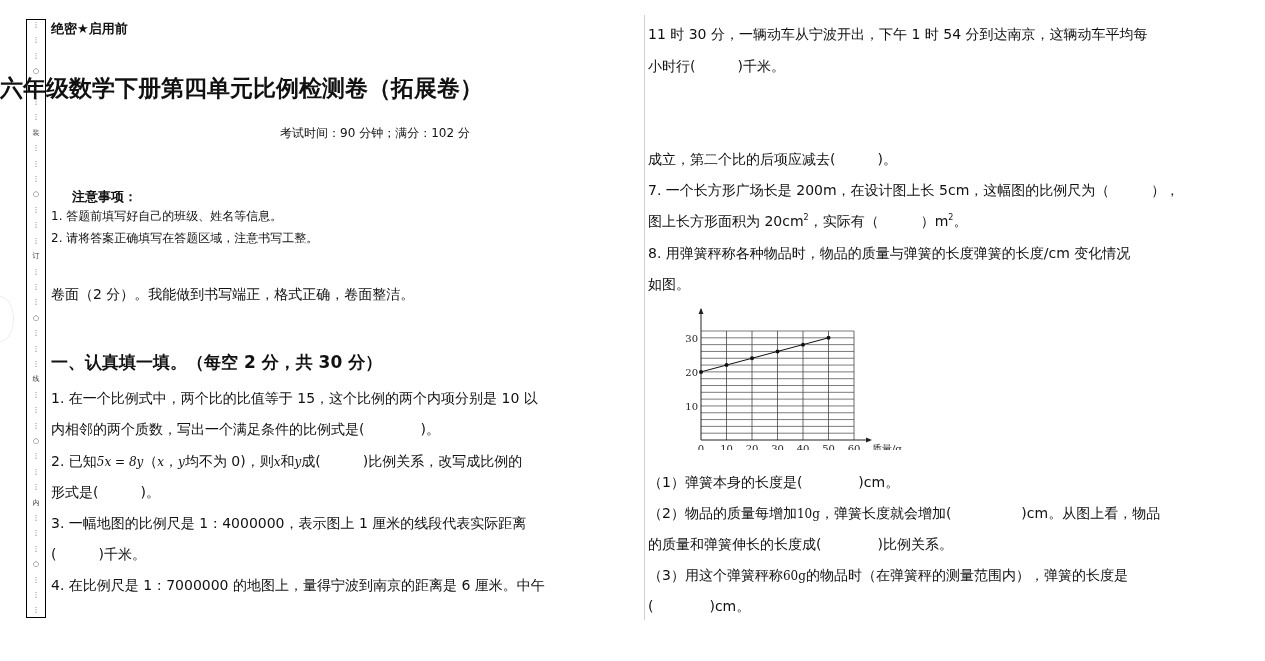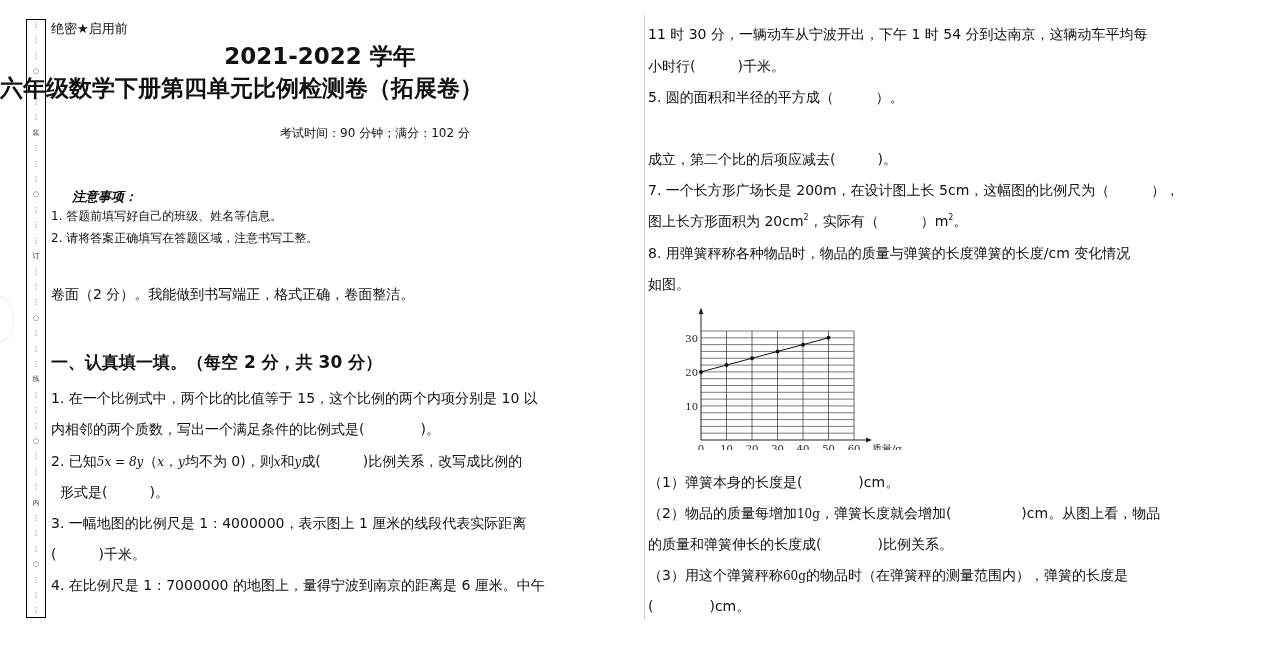--- a/index.html
+++ b/index.html
@@ -15,32 +15,32 @@
     display: flex; flex-direction: column; align-items: center; justify-content: space-between;
     padding: 2px 0; font-size: 7px; line-height: 7px; color: #333;
   }
   .binding-strip span { display: block; }
   .edge-circle {
     position: absolute; left: -14px; top: 296px; width: 26px; height: 44px;
     border: 1px solid #eee; border-radius: 50%;
   }
   .page-divider { position: absolute; left: 644px; top: 15px; width: 1px; height: 605px; background: #cfcfcf; }
   .abs { position: absolute; white-space: nowrap; }
-  .confidential { left: 51px; top: 20px; font-size: 13px; font-weight: normal; }
+  .confidential { left: 51px; top: 20px; font-size: 13px; font-weight: bold; }
   .title-year { left: 0; width: 640px; text-align: center; top: 41px; font-size: 23px; font-weight: bold; }
   .title-main { left: 0; width: 650px; text-align: left; top: 73px; font-size: 23px; font-weight: bold; }
   .exam-info { left: 0; width: 750px; text-align: center; top: 125px; font-size: 12px; }
   .student-fields { left: 162px; top: 167px; font-size: 13px; font-weight: bold; display: flex; align-items: flex-end; }
   .field-label { margin-right: 2px; }
   .field-line { display: inline-block; border-bottom: 1px solid #000; height: 13px; margin-right: 14px; position: relative; }
   .field-line.class-line { width: 68px; }
   .field-line.name-line { width: 84px; margin-right: 20px; }
   .field-line.score-line { width: 84px; }
   .field-line .dot { position: absolute; left: 12px; top: 4px; width: 2px; height: 2px; background: #e0a040; }
-  .notes-title { left: 72px; top: 188px; font-size: 13px; font-weight: bold; font-style: italic; }
+  .notes-title { left: 72px; top: 188px; font-size: 13px; font-weight: bold; }
   .note { left: 51px; font-size: 12px; }
   .note1 { top: 208px; }
   .note2 { top: 230px; text-align: right; }
   .neatness { left: 51px; top: 286px; font-size: 14px; font-weight: normal; }
   .section-title { left: 51px; top: 351px; font-size: 17px; font-weight: bold; }
   .q { font-size: 14px; }
   .math { font-family: "DejaVu Serif", "Liberation Serif", serif; font-style: italic; font-size: 12px; }
   .sup { font-size: 8px; vertical-align: super; }
   .chart { position: absolute; left: 680px; top: 305px; width: 230px; height: 145px; }
   .chart svg text { font-family: "DejaVu Serif", "Liberation Serif", serif; font-size: 10px; fill: #222; }
@@ -86,53 +86,51 @@
       <span>⋮</span>
       <span>⋮</span>
       <span>⋮</span>
       <span>○</span>
       <span>⋮</span>
       <span>⋮</span>
       <span>⋮</span>
     </div>
 
   <div class="abs confidential">绝密★启用前</div>
-  <div class="abs title-year">2021-2022 学年</div>
   <div class="abs title-main">六年级数学下册第四单元比例检测卷（拓展卷）</div>
   <div class="abs exam-info">考试时间：90 分钟；满分：102 分</div>
 
 
   <div class="abs notes-title">注意事项：</div>
   <div class="abs note note1">1. 答题前填写好自己的班级、姓名等信息。</div>
   <div class="abs note note2">2. 请将答案正确填写在答题区域，注意书写工整。</div>
 
   <div class="abs neatness">卷面（2 分）。我能做到书写端正，格式正确，卷面整洁。</div>
 
   <div class="abs section-title">一、认真填一填。（每空 2 分，共 30 分）</div>
 
   <div class="abs q" style="left:51px; top:390px;">1. 在一个比例式中，两个比的比值等于 15，这个比例的两个内项分别是 10 以</div>
   <div class="abs q" style="left:51px; top:421px;">内相邻的两个质数，写出一个满足条件的比例式是(　　　　)。</div>
 
   <div class="abs q" style="left:51px; top:453px;">
     <span>2. 已知</span><span class="math">5x = 8y</span><span>（</span><span class="math">x</span><span>，</span><span class="math">y</span><span>均不为 0)，则</span><span class="math">x</span><span>和</span><span class="math">y</span><span>成(　　　)比例关系，改写成比例的</span>
   </div>
-  <div class="abs q" style="left:51px; top:484px;margin-left:9px;">形式是(　　　)。</div>
+  <div class="abs q" style="left:51px; top:484px;">形式是(　　　)。</div>
 
   <div class="abs q" style="left:51px; top:515px;">3. 一幅地图的比例尺是 1：4000000，表示图上 1 厘米的线段代表实际距离</div>
   <div class="abs q" style="left:51px; top:546px;">(　　　)千米。</div>
 
   <div class="abs q" style="left:51px; top:577px;">4. 在比例尺是 1：7000000 的地图上，量得宁波到南京的距离是 6 厘米。中午</div>
 </div>
 
 <div class="page-divider"></div>
 
 <div class="page-right">
   <div class="abs q" style="left:24px; top:26px;">11 时 30 分，一辆动车从宁波开出，下午 1 时 54 分到达南京，这辆动车平均每</div>
   <div class="abs q" style="left:24px; top:58px;">小时行(　　　)千米。</div>
-  <div class="abs q" style="left:24px; top:89px;">5. 圆的面积和半径的平方成（　　　）。</div>
   <div class="abs q" style="left:24px; top:151px;">成立，第二个比的后项应减去(　　　)。</div>
   <div class="abs q" style="left:24px; top:182px;">7. 一个长方形广场长是 200m，在设计图上长 5cm，这幅图的比例尺为（　　　），</div>
   <div class="abs q" style="left:24px; top:213px;">
     <span>图上长方形面积为 20cm</span><span class="sup">2</span><span>，实际有（　　　）m</span><span class="sup">2</span><span>。</span>
   </div>
   <div class="abs q" style="left:24px; top:245px;">8. 用弹簧秤称各种物品时，物品的质量与弹簧的长度弹簧的长度/cm 变化情况</div>
   <div class="abs q" style="left:24px; top:276px;">如图。</div>
 
   <div class="abs q" style="left:24px; top:474px;">（1）弹簧本身的长度是(　　　　)cm。</div>
   <div class="abs q" style="left:24px; top:505px;">

